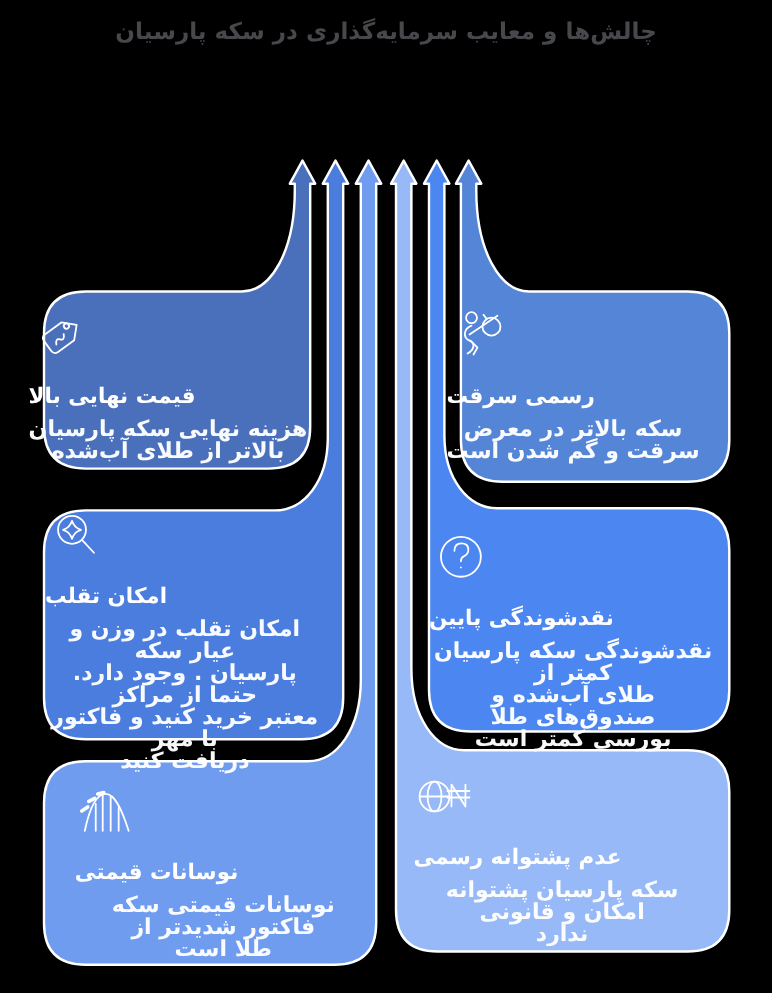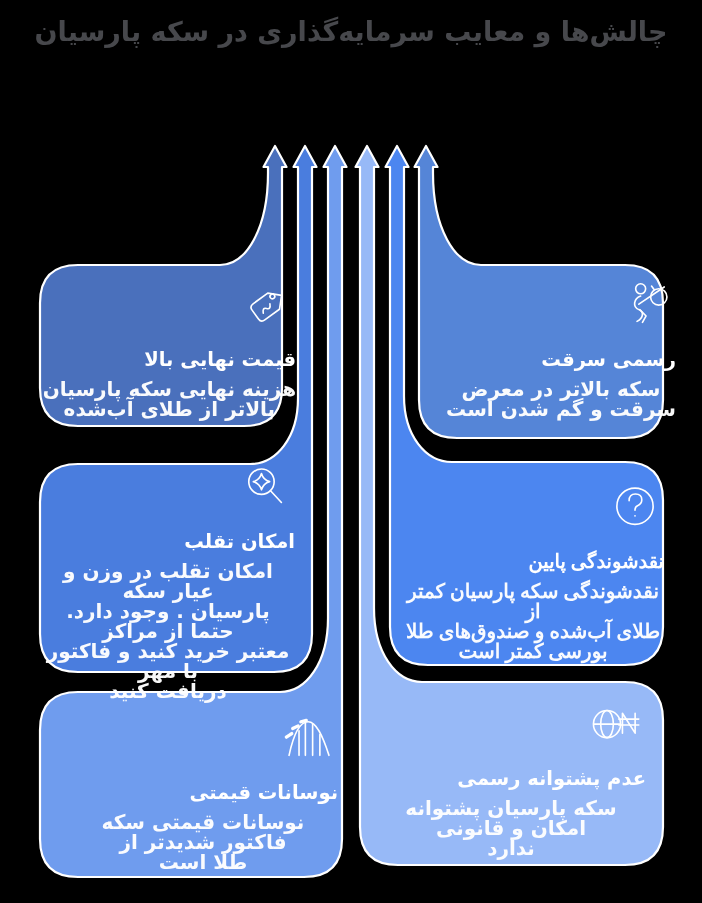--- a/index.html
+++ b/index.html
@@ -1,22 +1,22 @@
 <!DOCTYPE html>
 <html lang="fa"><head>
 <meta charset="utf-8">
 <style>
   html,body{margin:0;padding:0;background:#000;}
   .stage{position:relative;width:702px;height:903px;overflow:hidden;
          font-family:"DejaVu Sans",sans-serif;direction:rtl;}
   .page-title{position:absolute;top:16px;left:0;width:702px;text-align:center;
-% ;    font-size:27px;font-weight:bold;letter-spacing:0;}
+% ;    font-size:21px;font-weight:bold;letter-spacing:0;}
   .page-title{color:#47484c;}
   #flow-svg{position:absolute;top:0;left:0;}
-  .card-content{position:absolute;display:flex;flex-direction:column;align-items:flex-start;
+  .card-content{position:absolute;display:flex;flex-direction:column;align-items:flex-end;
                 text-align:center;color:#ffffff;z-index:2;}
   .card-icon{display:block;}
   .card-title{font-size:19.5px;line-height:30px;font-weight:800;margin-top:10px;}
   .card-body{font-size:20px;line-height:20px;font-weight:600;margin-top:4px;
              white-space:pre-line;opacity:.97;}
   .icon-stroke{fill:none;stroke:#fff;stroke-width:1.8;stroke-linecap:round;stroke-linejoin:round;}
 </style>
 </head>
 <body style="background: rgb(0, 0, 0);">
 
@@ -106,21 +106,21 @@
         <path d="M27 16 Q29 23 36 25 Q29 27 27 34 Q25 27 18 25 Q25 23 27 16 Z"></path>
       </g>
     </svg>
     <div class="card-title">امکان تقلب</div>
     <div class="card-body">امکان تقلب در وزن و عیار سکه
 پارسیان . وجود دارد. حتما از مراکز
 معتبر خرید کنید و فاکتور با مهر
 دریافت کنید</div>
   </div>
 
-  <div class="card-content" style="left:402px;top:479px;width:262px;font-family:Liberation Serif, serif;">
+  <div class="card-content" style="left:390px;top:479px;width:262px;">
     <svg class="card-icon" width="58" height="58" viewBox="0 0 64 64">
       <g class="icon-stroke">
         <circle cx="32" cy="30" r="20"></circle>
         <path d="M25.5 24 Q25.5 16.5 32.5 16.5 Q39.5 16.5 39.5 23 Q39.5 27.5 34.8 29.6 Q32 30.8 32 34.5"></path>
         <path d="M32 40.5 L32 40.7"></path>
       </g>
     </svg>
     <div class="card-title">نقدشوندگی پایین</div>
     <div class="card-body">نقدشوندگی سکه پارسیان کمتر از
 طلای آب‌شده و صندوق‌های طلا

